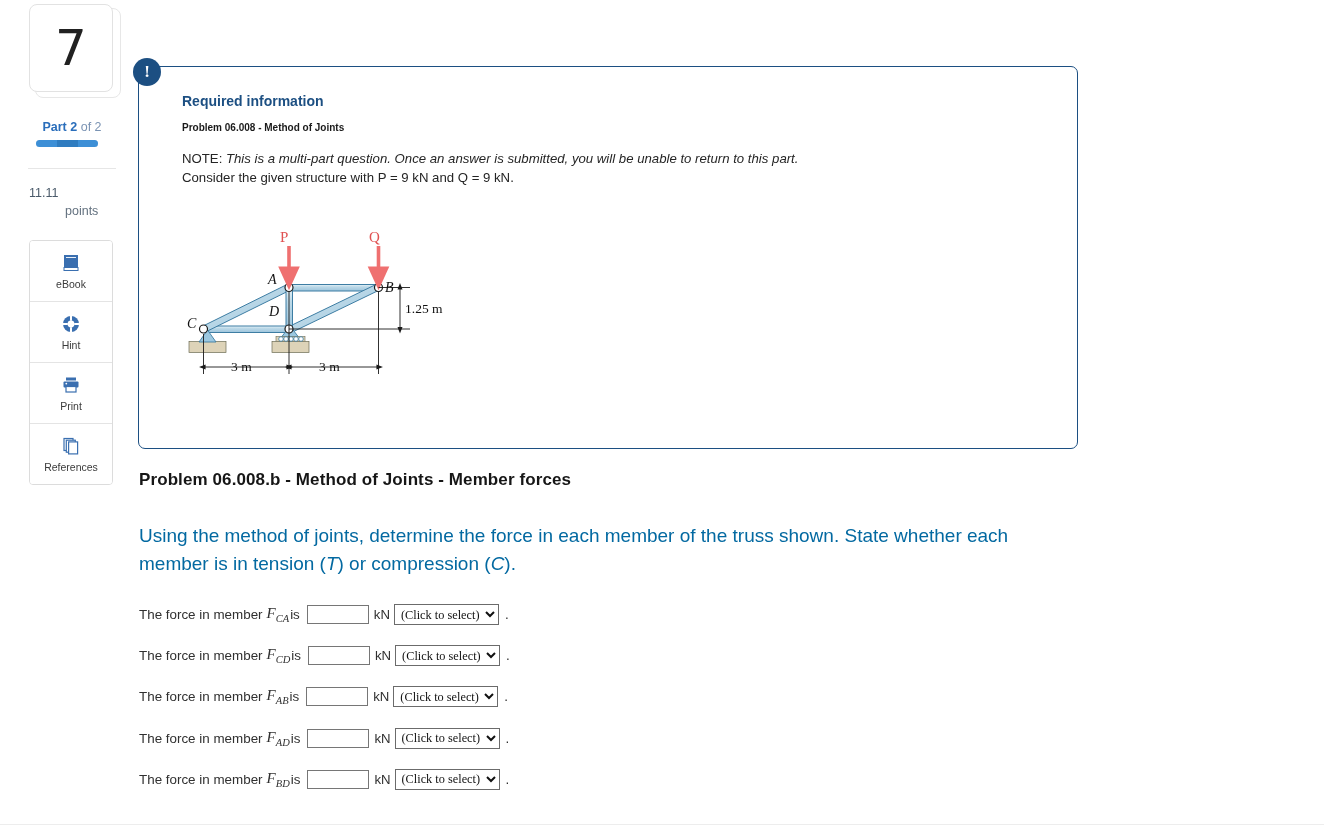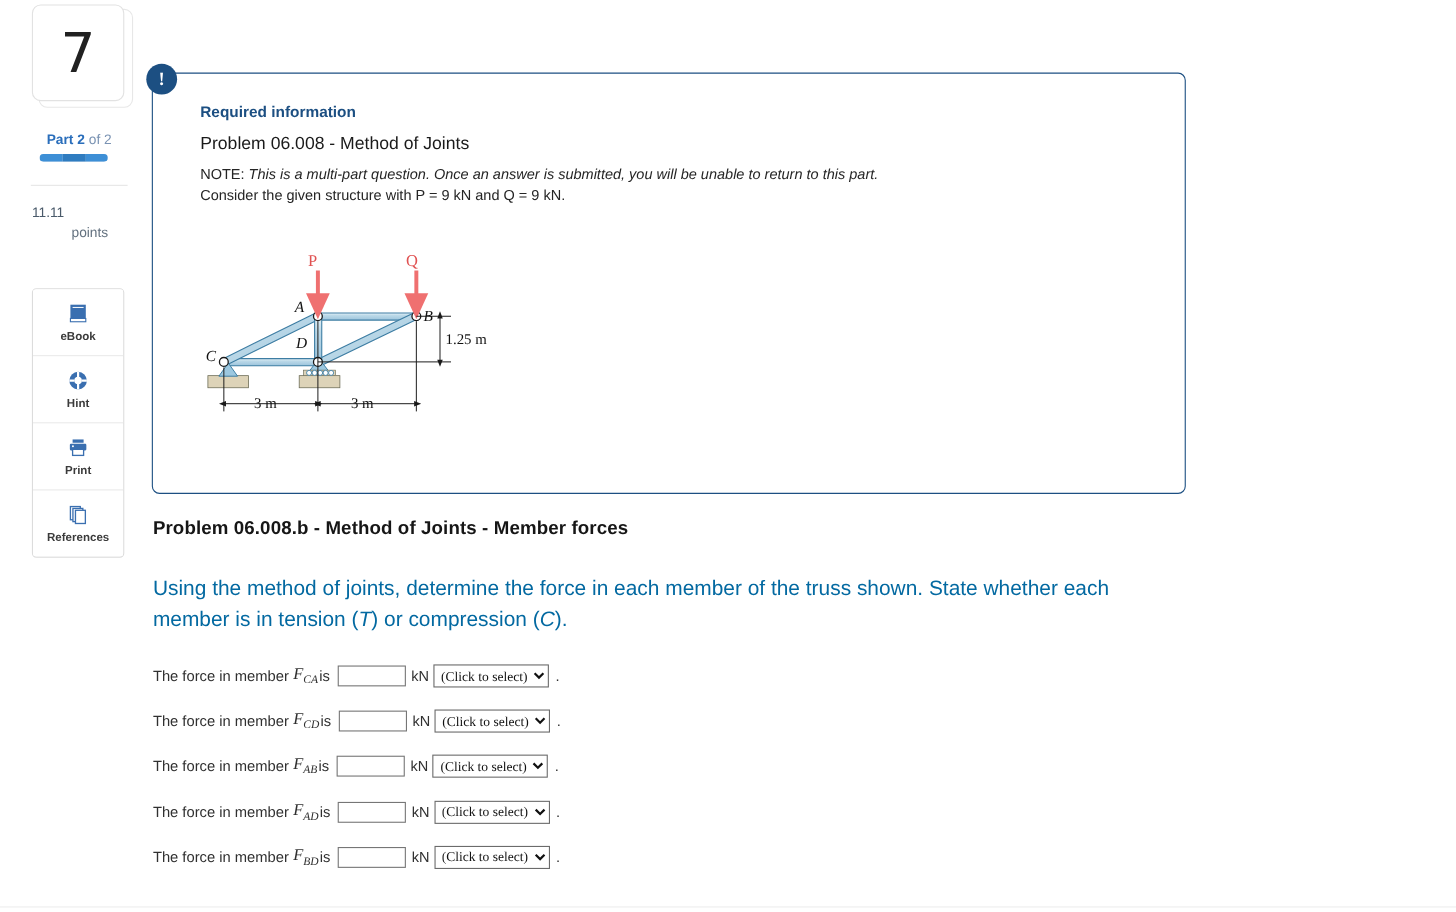--- a/index.html
+++ b/index.html
@@ -97,27 +97,26 @@
     position: absolute;
     left: 29px; top: 184px;
     font-size: 12.5px;
     color: #4a5a6a;
     line-height: 1.45;
   }
   #points-block .pts-label { color: #63717f; padding-left: 36px; }
 
   #tool-buttons {
     position: absolute;
-    left: 29px; top: 262px;
+    left: 29px; top: 240px;
     width: 82px;
     border: 1px solid #dcdcdc;
     border-radius: 4px;
     background: #ffffff;
     overflow: hidden;
-    font-weight: bold;
   }
   .tool-button {
     height: 60px;
     border-bottom: 1px solid #e4e4e4;
     display: flex;
     flex-direction: column;
     align-items: center;
     justify-content: center;
     gap: 4px;
     cursor: pointer;
@@ -159,22 +158,22 @@
   #required-info-label {
     position: absolute;
     left: 182px; top: 93px;
     font-size: 14px;
     font-weight: bold;
     color: #1c4f82;
   }
   #problem-title {
     position: absolute;
     left: 182px; top: 122px;
-    font-size: 16px;
-    font-weight: normal;
+    font-size: 10px;
+    font-weight: bold;
     color: #1a1a1a;
   }
   #note-block {
     position: absolute;
     left: 182px; top: 150px;
     width: 780px;
     font-size: 13.2px;
     color: #252525;
     line-height: 1.42;
   }

